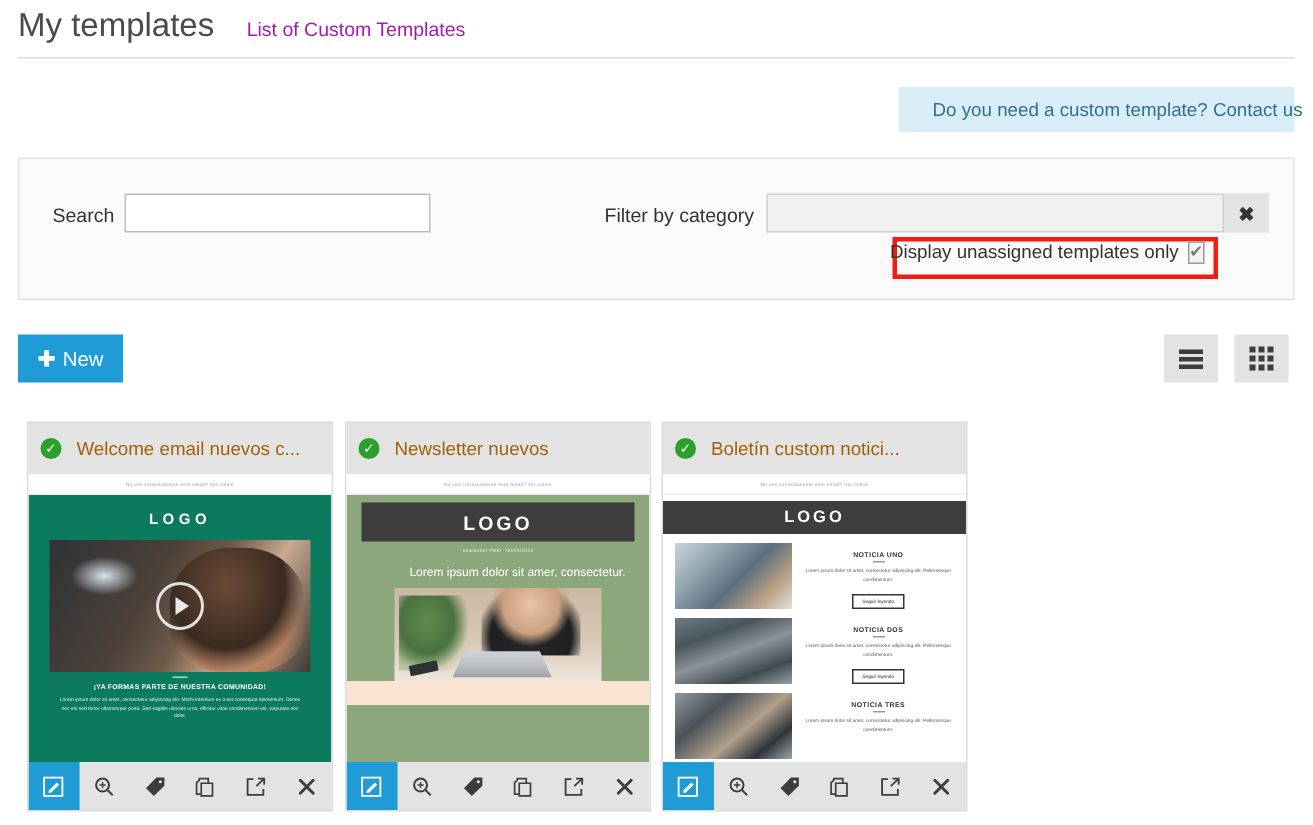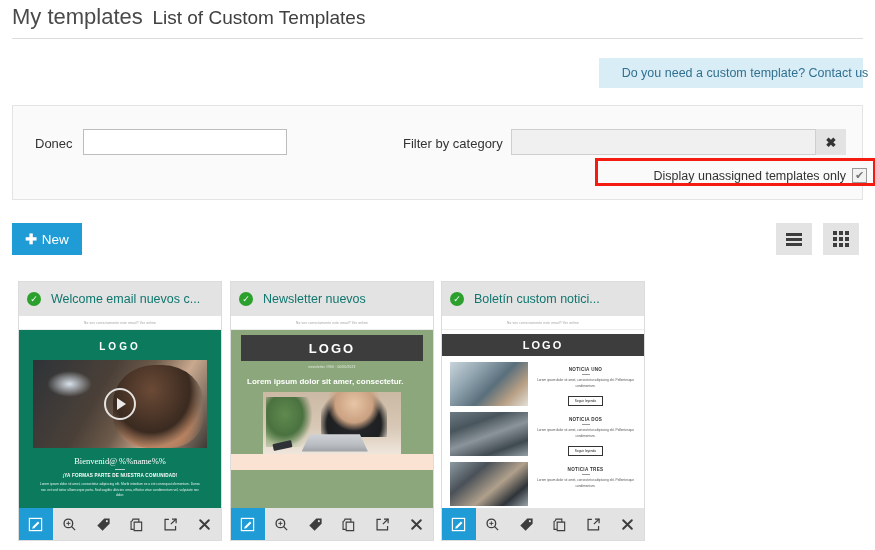--- a/index.html
+++ b/index.html
@@ -18,22 +18,22 @@
   .page-header {
     position: absolute; left: 12px; top: 4px; width: 851px;
     border-bottom: 1px solid #dcdcdc;
     padding-bottom: 8px;
   }
   .page-title {
     font-size: 22px; font-weight: 400; color: #4a4a4a;
     display: inline-block; vertical-align: baseline;
   }
   .page-subtitle {
-    font-size: 19px; color: #404040; display: inline-block;
-    margin-left: 6px; vertical-align: baseline;
+    font-size: 13px; color: #a21caf; display: inline-block;
+    margin-left: 18px; vertical-align: baseline;
   }
 
   
   .contact-banner {
     position: absolute; right: 12px; top: 58px;
     width: 264px; height: 30px;
     background: #d9edf7;
     color: #31708f;
     font-size: 12.5px;
     display: flex; align-items: center; justify-content: center;
@@ -71,24 +71,24 @@
   }
   .cat-clear {
     position: absolute; left: 803px; top: 23px;
     width: 30px; height: 26px;
     background: #e3e3e3; border: 1px solid #e3e3e3;
     display: flex; align-items: center; justify-content: center;
     font-size: 13px; font-weight: bold; color: #333; cursor: pointer;
   }
   .unassigned-box {
     position: absolute; left: 582px; top: 52px;
-    width: 281px; height: 28px;
+    width: 217px; height: 28px;
     border: 3px solid #f41b10;
     background: #fafafa;
-    display: flex; align-items: flex-end; justify-content: flex-end;
+    display: flex; align-items: flex-start; justify-content: flex-end;
     padding-right: 6px;
   }
   .unassigned-label { font-size: 12.5px; color: #333; margin-right: 6px; white-space: nowrap; }
   .chk {
     width: 15px; height: 15px; border: 1px solid #9a9a9a; background: #f2f2f2;
     display: flex; align-items: center; justify-content: center;
     font-size: 11px; color: #777; line-height: 1; cursor: pointer;
   }
 
   
@@ -132,21 +132,21 @@
     height: 34px; background: #e3e3e3;
     display: flex; align-items: center; padding: 0 8px;
   }
   .badge-ok {
     width: 14px; height: 14px; border-radius: 50%;
     background: #2ca02c; color: #fff;
     font-size: 9px; line-height: 14px; text-align: center;
     flex: 0 0 auto; margin-right: 10px;
   }
   .card-title {
-    font-size: 12.5px; color: #0f766e; white-space: nowrap;
+    font-size: 12.5px; color: #a16207; white-space: nowrap;
     overflow: hidden; text-overflow: ellipsis;
   }
 
   .preview { position: relative; height: 192px; background: #fff; overflow: hidden; }
   .pv-pretext {
     height: 14px; background:#fff; border-bottom:1px solid #ededed;
     font-size: 3.2px; color:#9b9b9b; text-align:center; line-height:14px;
     letter-spacing:.2px;
   }
 
@@ -180,21 +180,21 @@
   .t1 .rule { width:10px; height:1px; background:rgba(255,255,255,.7); margin:3px auto; }
   .t1 .h2 { color:#fff; font-size:4.6px; font-weight:bold; text-align:center; letter-spacing:.2px; }
   .t1 .body { color:rgba(255,255,255,.88); font-size:3.3px; text-align:center; line-height:1.7; padding:4px 18px 0; }
 
   
   .t2 { background:#fff; height:178px; }
   .t2 .outer { background:#8ba77b; padding:5px 10px 0; height:100%; }
   .t2 .bar { background:#3d3d3d; height:26px; display:flex; align-items:center; justify-content:center; }
   .t2 .bar span { color:#fff; font-size:13px; font-weight:bold; letter-spacing:2px; }
   .t2 .meta { font-size:3.2px; color:#e9efe4; text-align:center; padding:4px 0 5px; letter-spacing:.2px; }
-  .t2 .hl { color:#fff; font-size:8px; font-weight:bold; text-align:left; line-height:1.25; padding:3px 6px 5px; }
+  .t2 .hl { color:#fff; font-size:8px; font-weight:normal; text-align:right; line-height:1.25; padding:3px 6px 5px; }
   .t2 .photo {
     margin:0 22px; height:62px; position:relative; overflow:hidden;
     background: linear-gradient(180deg,#cbb9a4 0%,#d7c7b4 55%,#efe6dc 100%);
   }
   .t2 .photo .plant {
     position:absolute; left:2%; top:8%; width:34%; height:80%;
     background: radial-gradient(ellipse at 40% 35%, #5f8a4e 0%, #4a7240 45%, rgba(70,110,60,0) 70%),
                 radial-gradient(ellipse at 22% 62%, #6f9a5c 0%, rgba(90,140,80,0) 68%);
   }
   .t2 .photo .person {
@@ -246,21 +246,21 @@
 <div class="page-header">
   <span class="page-title">My templates</span>
   <span class="page-subtitle">List of Custom Templates</span>
 </div>
 
 <div class="contact-banner">
   <span>Do you need a custom template? Contact us</span>
 </div>
 
 <div class="filter-panel">
-  <span class="search-label">Donec</span>
+  <span class="search-label">Search</span>
   <input class="search-input" type="text" value="" placeholder="" style="">
 
   <span class="cat-label">Filter by category</span>
   <input class="cat-input" type="text" value="" placeholder="" style="">
 
   <div class="cat-clear">
     <span>✖</span>
   </div>
 
   <div class="unassigned-box">
@@ -304,21 +304,20 @@
   </div>
   <div class="preview">
     <div class="pv-pretext">No ves correctamente este email? Ver online</div>
     <div class="t1">
       <div class="logo">LOGO</div>
       <div class="photo">
         <div class="play">
             <i></i>
           </div>
       </div>
-      <div class="h1">Bienvenid@ %%name%%</div>
       <div class="rule"></div>
       <div class="h2">¡YA FORMAS PARTE DE NUESTRA COMUNIDAD!</div>
       <div class="body">Lorem ipsum dolor sit amet, consectetur adipiscing elit. Morbi interdum ex a est consequat elementum. Donec nec est sed tortor ullamcorper porta. Sed sagittis ultricies urna, efficitur vitae condimentum vel, vulputate nec dolor.</div>
     </div>
   </div>
   <div class="actions">
     <div class="act primary">
       <svg width="15" height="15" viewBox="0 0 16 16" fill="none" stroke="currentColor" stroke-width="1.3">
           <rect x="1.5" y="1.5" width="13" height="13"></rect>
           <path d="M5 10.5l5.6-5.6 1.6 1.6L6.6 12l-2 .4z" fill="currentColor" stroke="none"></path>

